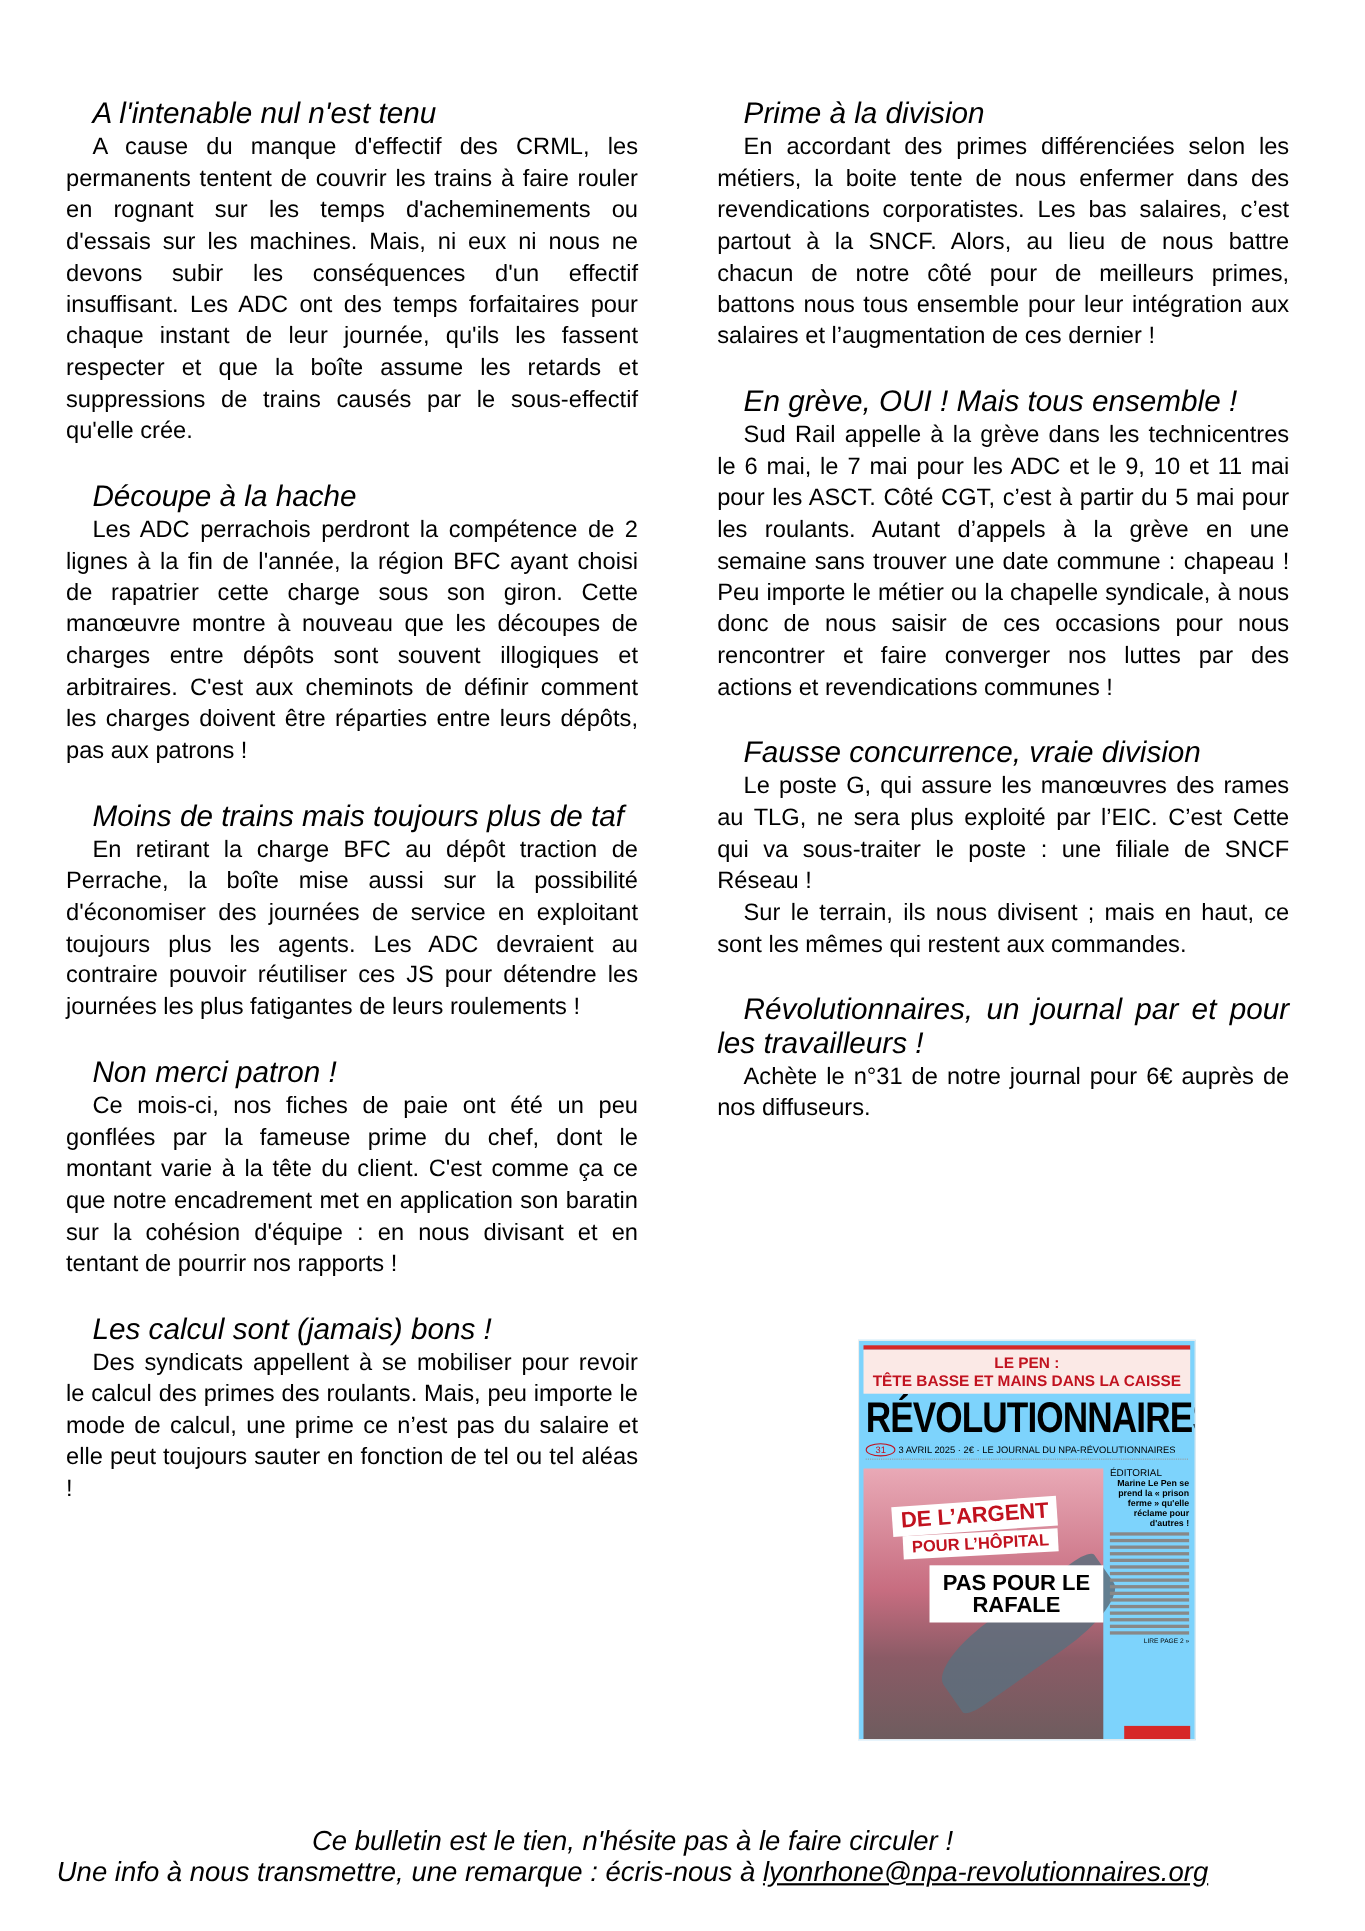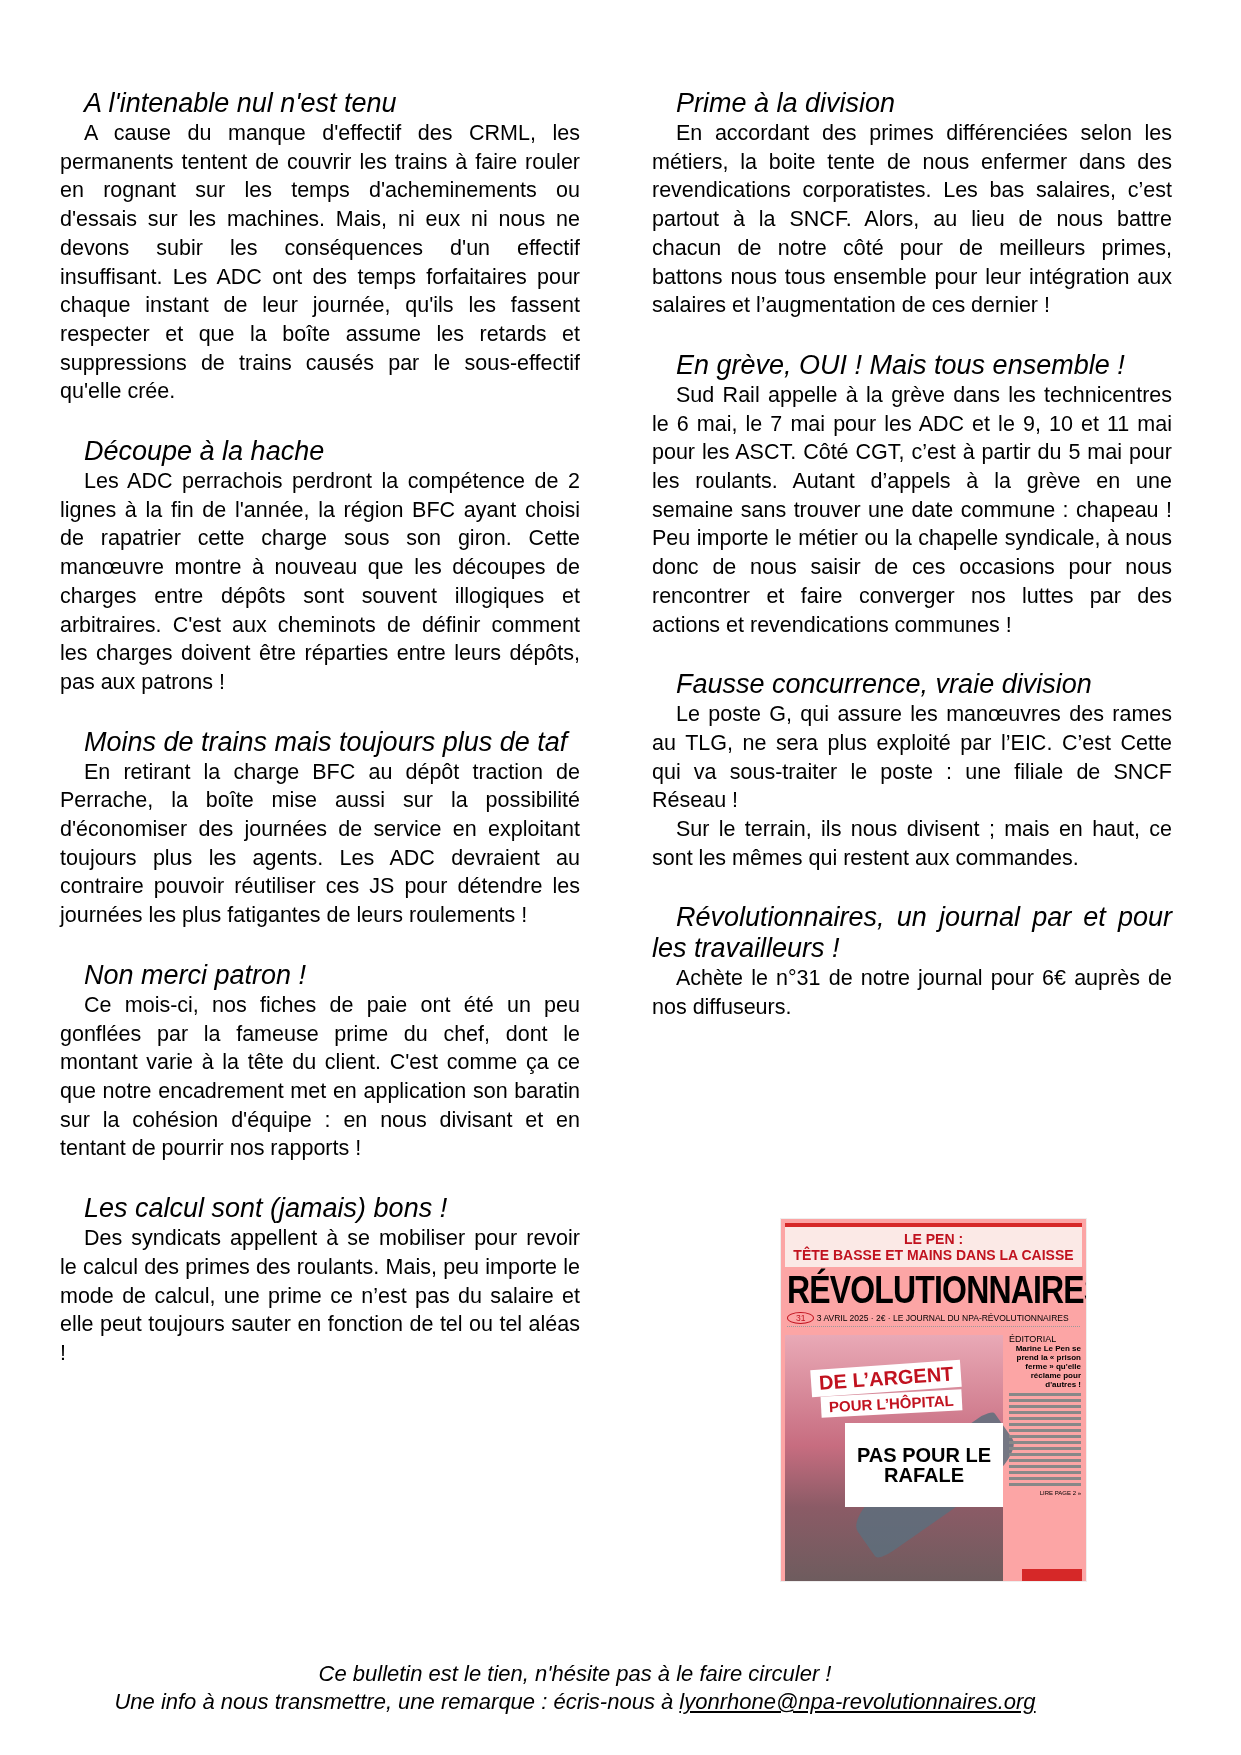--- a/index.html
+++ b/index.html
@@ -3,37 +3,37 @@
 <meta charset="utf-8">
 <style>
   html, body { margin:0; padding:0; background:#fff; }
   body { width:1241px; height:1755px; position:relative; font-family:"Liberation Sans", sans-serif; color:#000; overflow:hidden; }
   .col { position:absolute; top:88px; width:520px; }
   .col.left { left:60px; }
   .col.right { left:652px; }
   .article { margin-bottom:30px; }
   h2 { font-size:27px; font-weight:normal; font-style:italic; margin:0; line-height:31px; text-indent:24px; text-align:justify; }
   p { font-size:21.5px; line-height:28.7px; margin:0; text-align:justify; text-indent:24px; }
-  .cover { position:absolute; left:780px; top:1218px; width:305px; height:362px; background:#fca5a5; overflow:hidden; border:1px solid #eee; }
+  .cover { position:absolute; left:780px; top:1218px; width:305px; height:362px; background:#7dd3fc; overflow:hidden; border:1px solid #eee; }
   .cover .topbar { height:4px; background:#d62828; margin:4px 4px 0; }
   .cover .kicker { background:#fbe9e6; color:#c1121f; font-weight:bold; text-align:center; font-size:14px; line-height:16px; margin:0 4px; padding:4px 0; }
   .cover .mast { font-weight:bold; font-size:39px; letter-spacing:-1px; text-align:center; line-height:46px; transform:scaleX(0.82); transform-origin:left; white-space:nowrap; margin-left:6px; }
   .cover .dateline { font-size:8.5px; margin:0 6px; white-space:nowrap; border-bottom:1px dotted #999; padding-bottom:3px; }
   .cover .dateline .num { color:#c1121f; border:1px solid #c1121f; border-radius:50%; padding:0 8px; }
   .cover .photo { position:absolute; left:4px; top:116px; width:218px; height:246px; background:linear-gradient(180deg,#e9a9b6 0%,#c76d80 45%,#8b5b66 70%,#6e5c5e 100%); }
   .cover .photo .jet { position:absolute; left:60px; top:120px; width:180px; height:60px; background:#5d6e7c; transform:rotate(-35deg); border-radius:40% 10% 40% 10%; opacity:.85; }
   .cover .tag1 { position:absolute; left:26px; top:30px; background:#fff; color:#c1121f; font-weight:bold; font-size:20px; padding:2px 8px; transform:rotate(-4deg); }
   .cover .tag2 { position:absolute; left:36px; top:58px; background:#fff; color:#c1121f; font-weight:bold; font-size:15px; padding:2px 8px; transform:rotate(-3deg); }
-  .cover .tag3 { position:absolute; left:60px; top:88px; background:#fff; color:#000; font-weight:bold; font-size:20px; line-height:20px; padding:22px 10px; text-align:center; }
+  .cover .tag3 { position:absolute; left:60px; top:88px; background:#fff; color:#000; font-weight:bold; font-size:20px; line-height:20px; padding:6px 10px; text-align:center; }
   .cover .editorial { position:absolute; left:228px; top:116px; width:72px; font-size:7px; line-height:9px; }
   .cover .editorial .etitle { font-size:9px; }
   .cover .editorial .ehead { font-weight:bold; font-size:8px; line-height:9px; margin-bottom:4px;text-align:right; }
   .cover .editorial .lines div { height:3px; background:#888; margin:3px 0; }
   .cover .npa { position:absolute; right:4px; bottom:0; width:60px; height:12px; background:#d62828; }
-  .footer { position:absolute; left:0; width:1150px; text-align:center; font-style:italic; font-size:22px; line-height:28px; top:1660px; }
+  .footer { position:absolute; left:0; width:1150px; text-align:center; font-style:italic; font-size:25px; line-height:28px; top:1660px; }
   .footer a { color:#000000; text-decoration:underline;text-align:right; }
 </style>
 </head>
 <body>
 
 <div class="col left">
   <div class="article">
     <h2>A l'intenable nul n'est tenu</h2>
     <p>A cause du manque d'effectif des CRML, les permanents tentent de couvrir les trains à faire rouler en rognant sur les temps d'acheminements ou d'essais sur les machines. Mais, ni eux ni nous ne devons subir les conséquences d'un effectif insuffisant. Les ADC ont des temps forfaitaires pour chaque instant de leur journée, qu'ils les fassent respecter et que la boîte assume les retards et suppressions de trains causés par le sous-effectif qu'elle crée.</p>
   </div>

